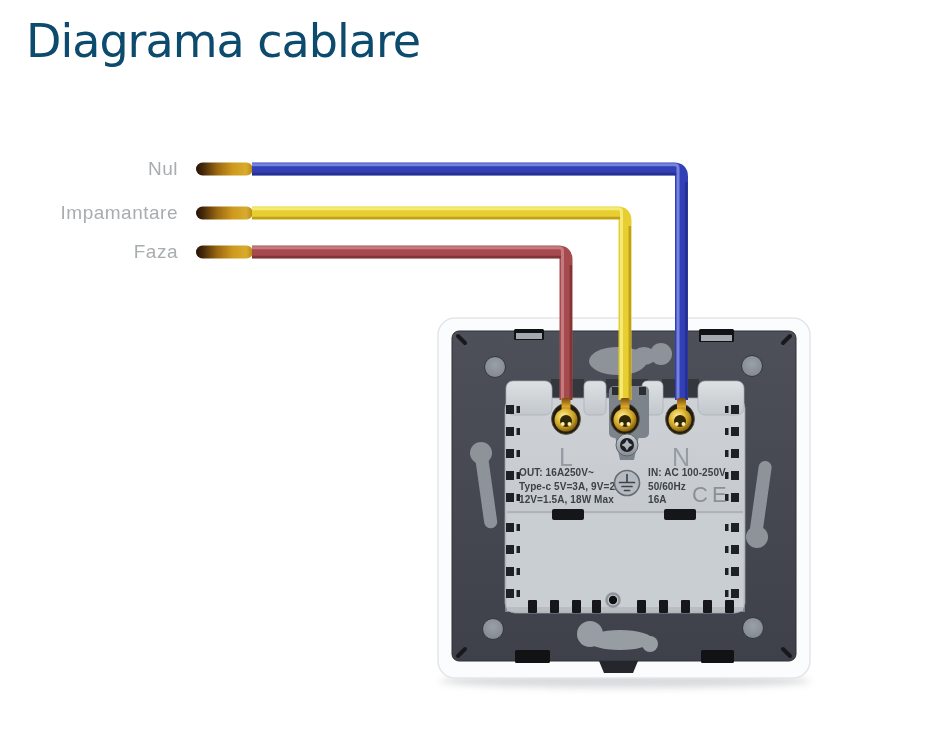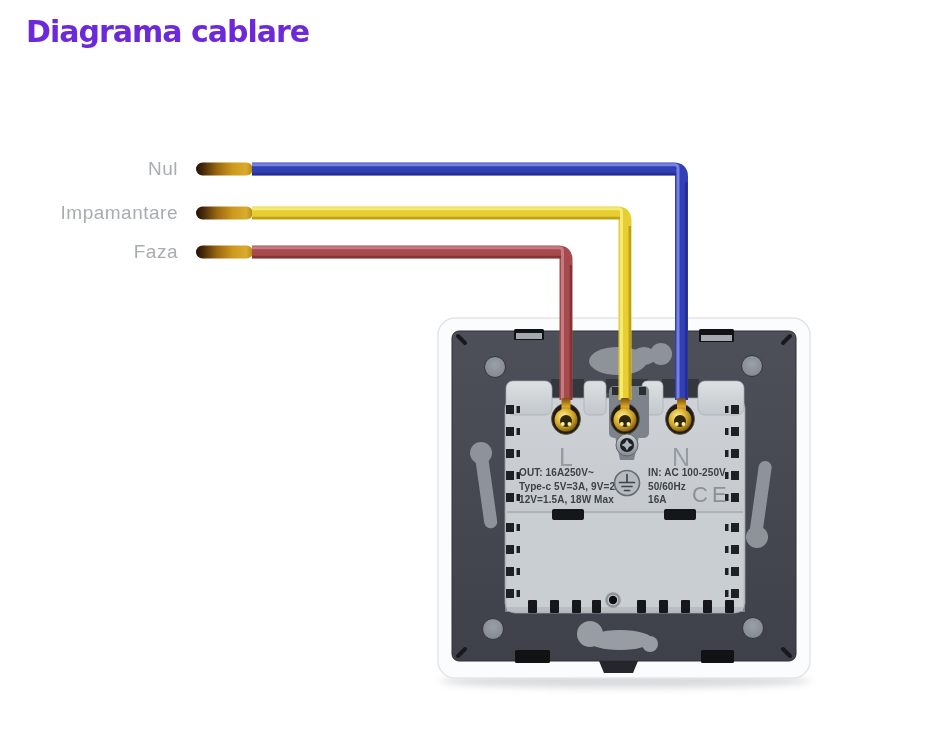--- a/index.html
+++ b/index.html
@@ -2,21 +2,21 @@
 <html><head>
 <meta charset="utf-8">
 <style>
   html,body{margin:0;padding:0;background:#ffffff;}
   body{width:930px;height:734px;position:relative;overflow:hidden;
        font-family:"Liberation Sans",sans-serif;}
   .stage{position:absolute;inset:0;width:930px;height:734px;}
   .page-title{
     position:absolute;left:26px;top:14px;
     font-family:"DejaVu Sans","Liberation Sans",sans-serif;
-    font-size:30px;font-weight:700;letter-spacing:-1px;color:#6d28d9;
+    font-size:46px;font-weight:400;letter-spacing:-1px;color:#0c4a6e;
   }
   .wire-label{
     position:absolute;right:752px;width:300px;text-align:right;
     font-size:19px;color:#a9adb0;letter-spacing:0.5px;white-space:nowrap;
   }
   #label-nul{top:158px;}
   #label-impamantare{top:202px;}
   #label-faza{top:241px;}
   svg text{font-family:"Liberation Sans",sans-serif;}
   .spec-text{font-size:10px;font-weight:700;fill:#3d4248;letter-spacing:0.1px;}

